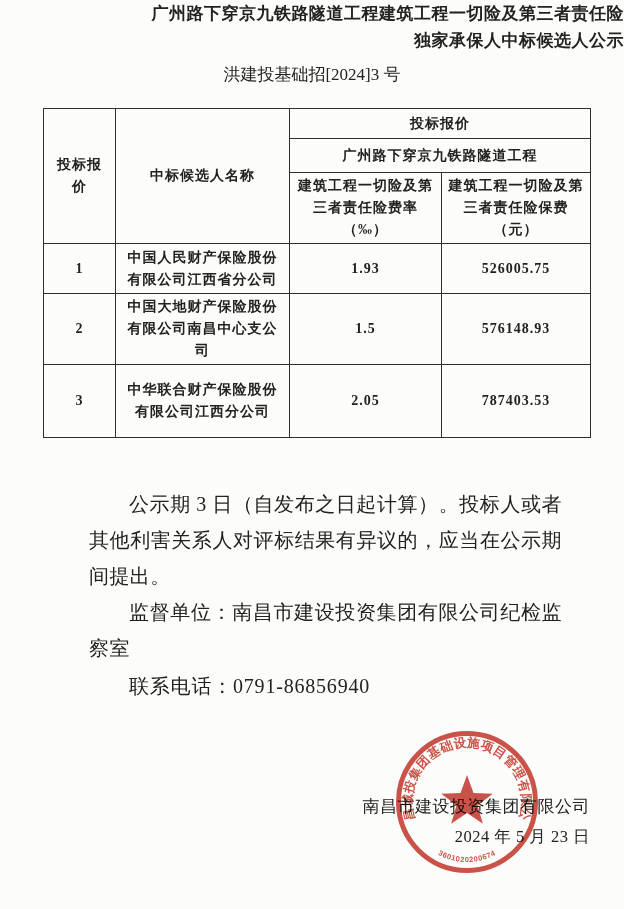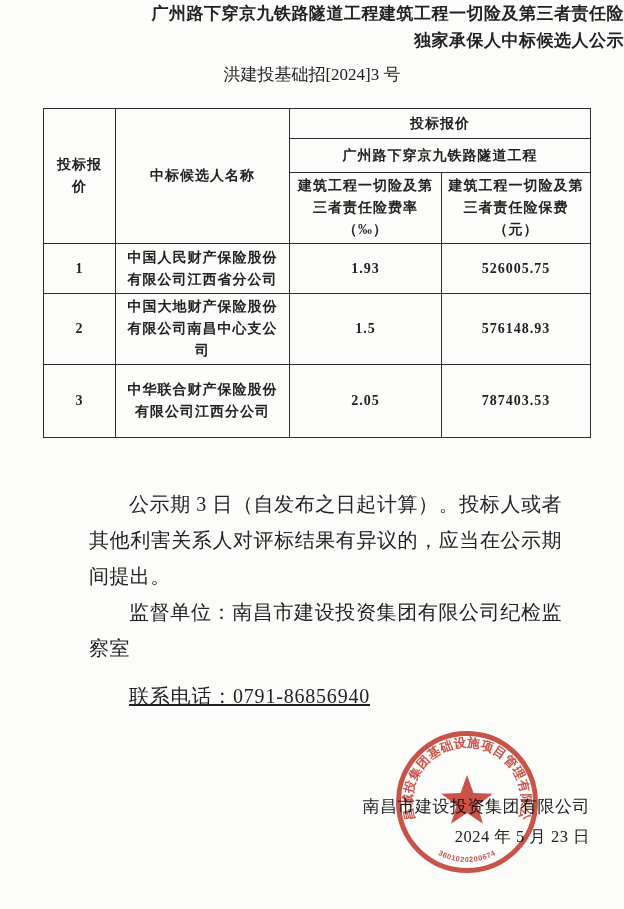--- a/index.html
+++ b/index.html
@@ -60,21 +60,21 @@
   tr.drow-2 { height: 55px; }
   tr.drow-3 { height: 73px; }
   td.num { letter-spacing: 1.5px; }
   .notes {
     margin: 48px 62px 0 89px;
     font-size: 20px;
     line-height: 36px;
     letter-spacing: 0.4px;
   }
   .notes p { text-indent: 2em; text-align: justify; }
-  .notes .phone-line { margin-top: 12px; letter-spacing: 0.8px; text-decoration: underline; }
+  .notes .phone-line { margin-top: 2px; letter-spacing: 0.8px; }
   .footer {
     position: absolute;
     left: 324px;
     top: 792px;
     width: 266px;
     text-align: right;
     font-size: 17px;
     line-height: 30px;
     letter-spacing: 0.5px;
   }

